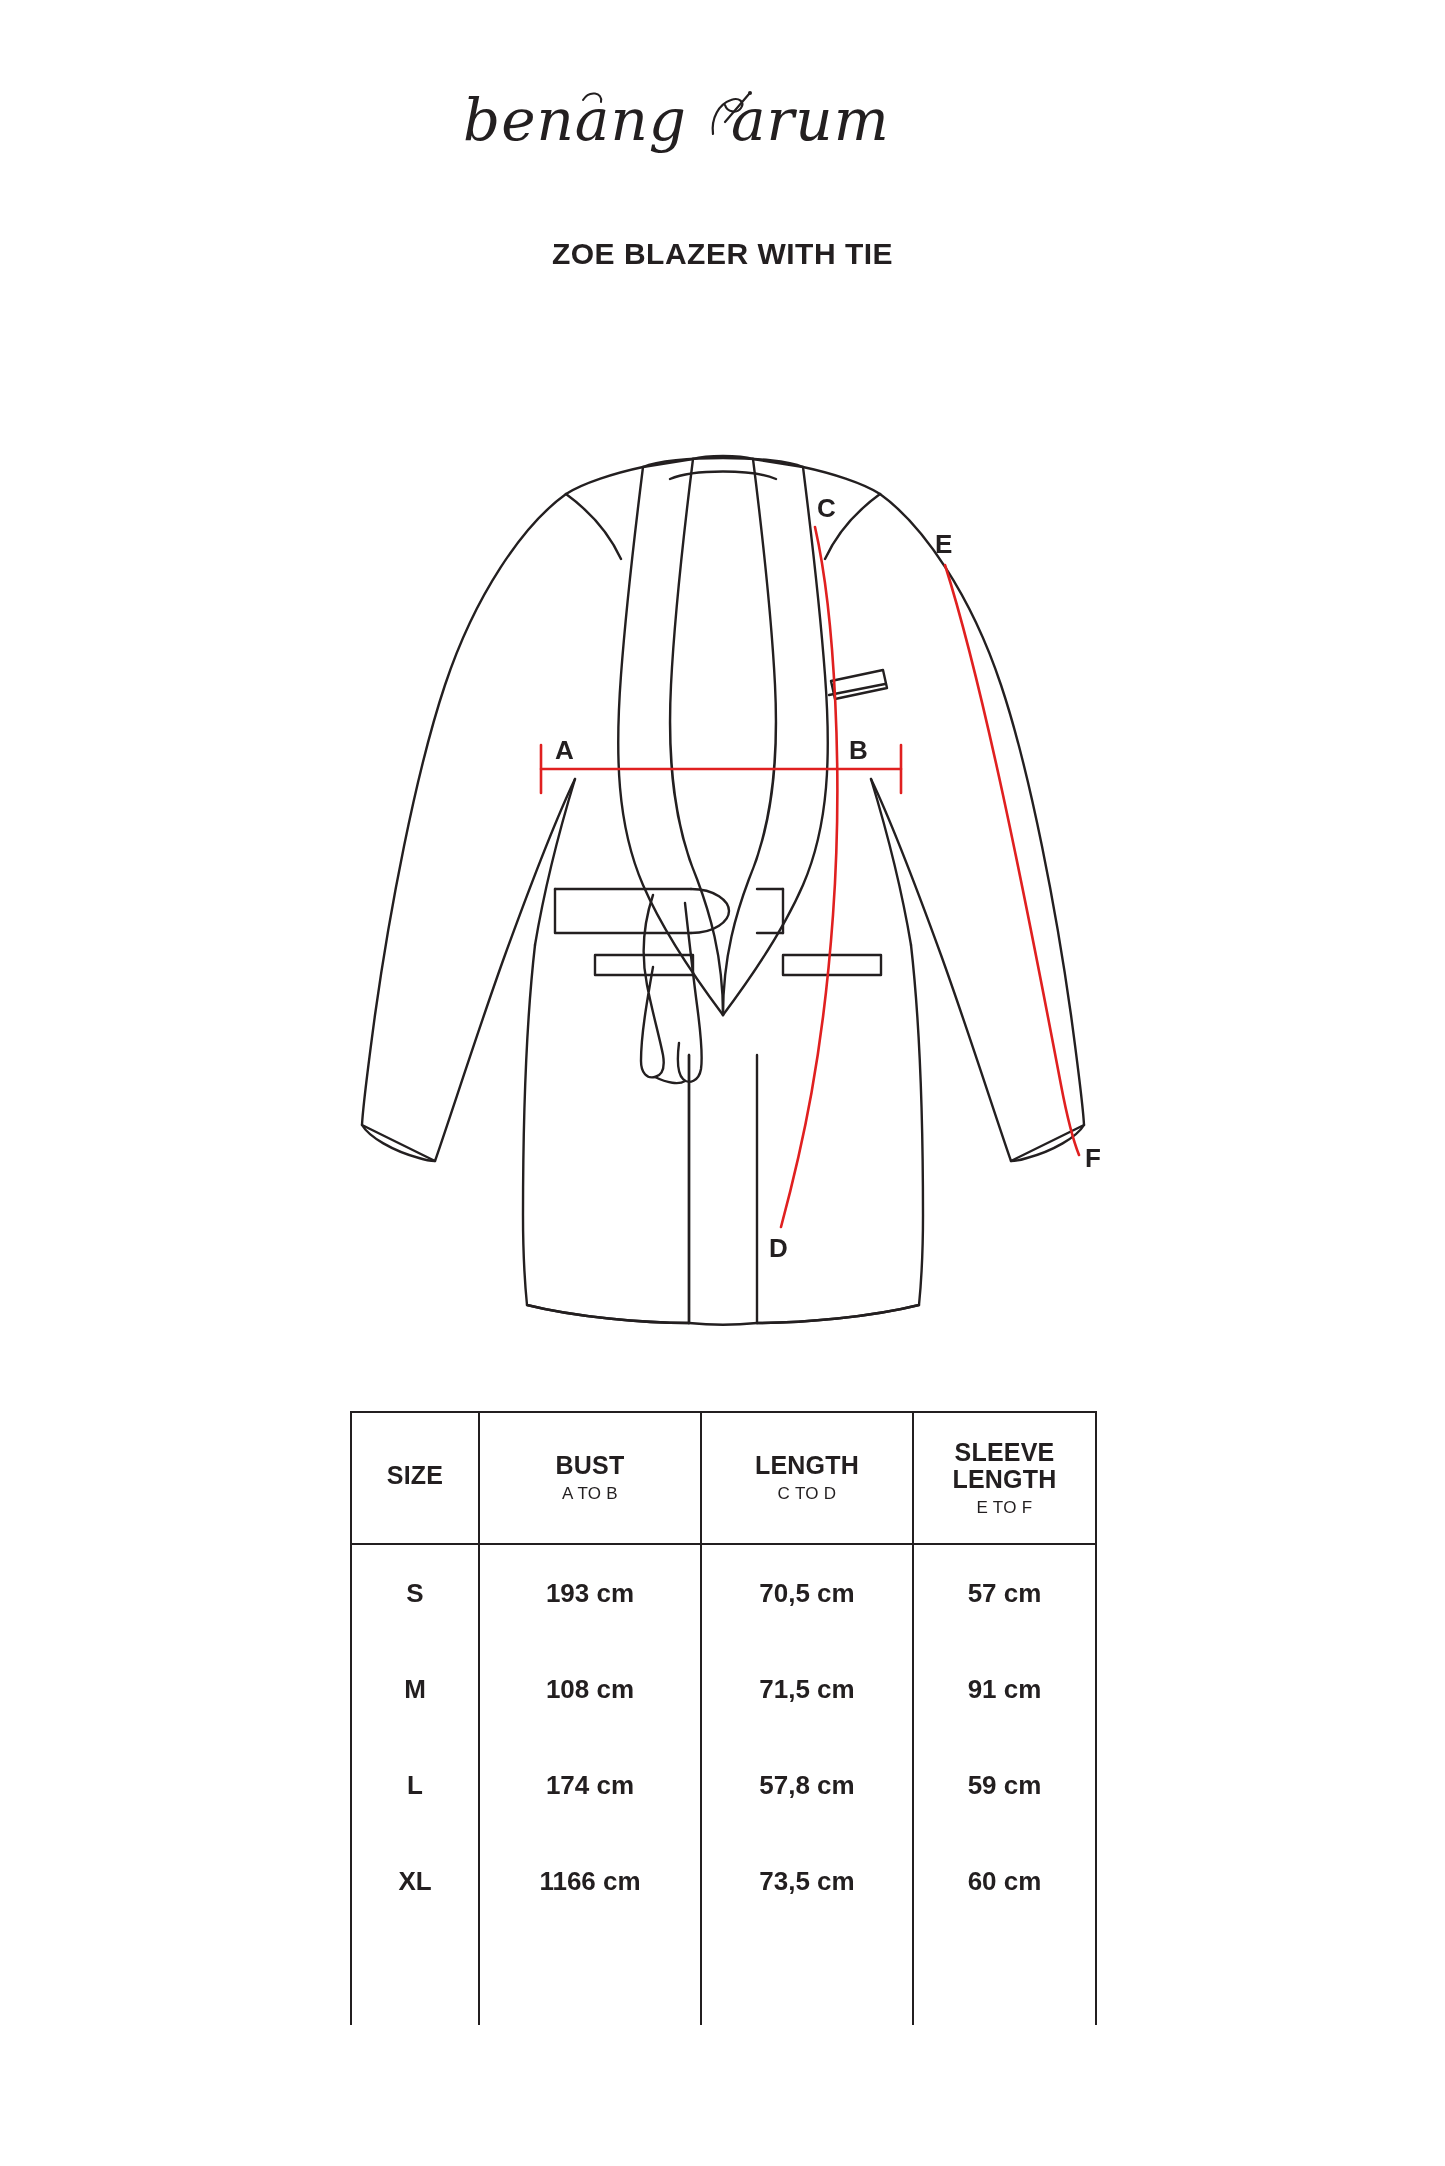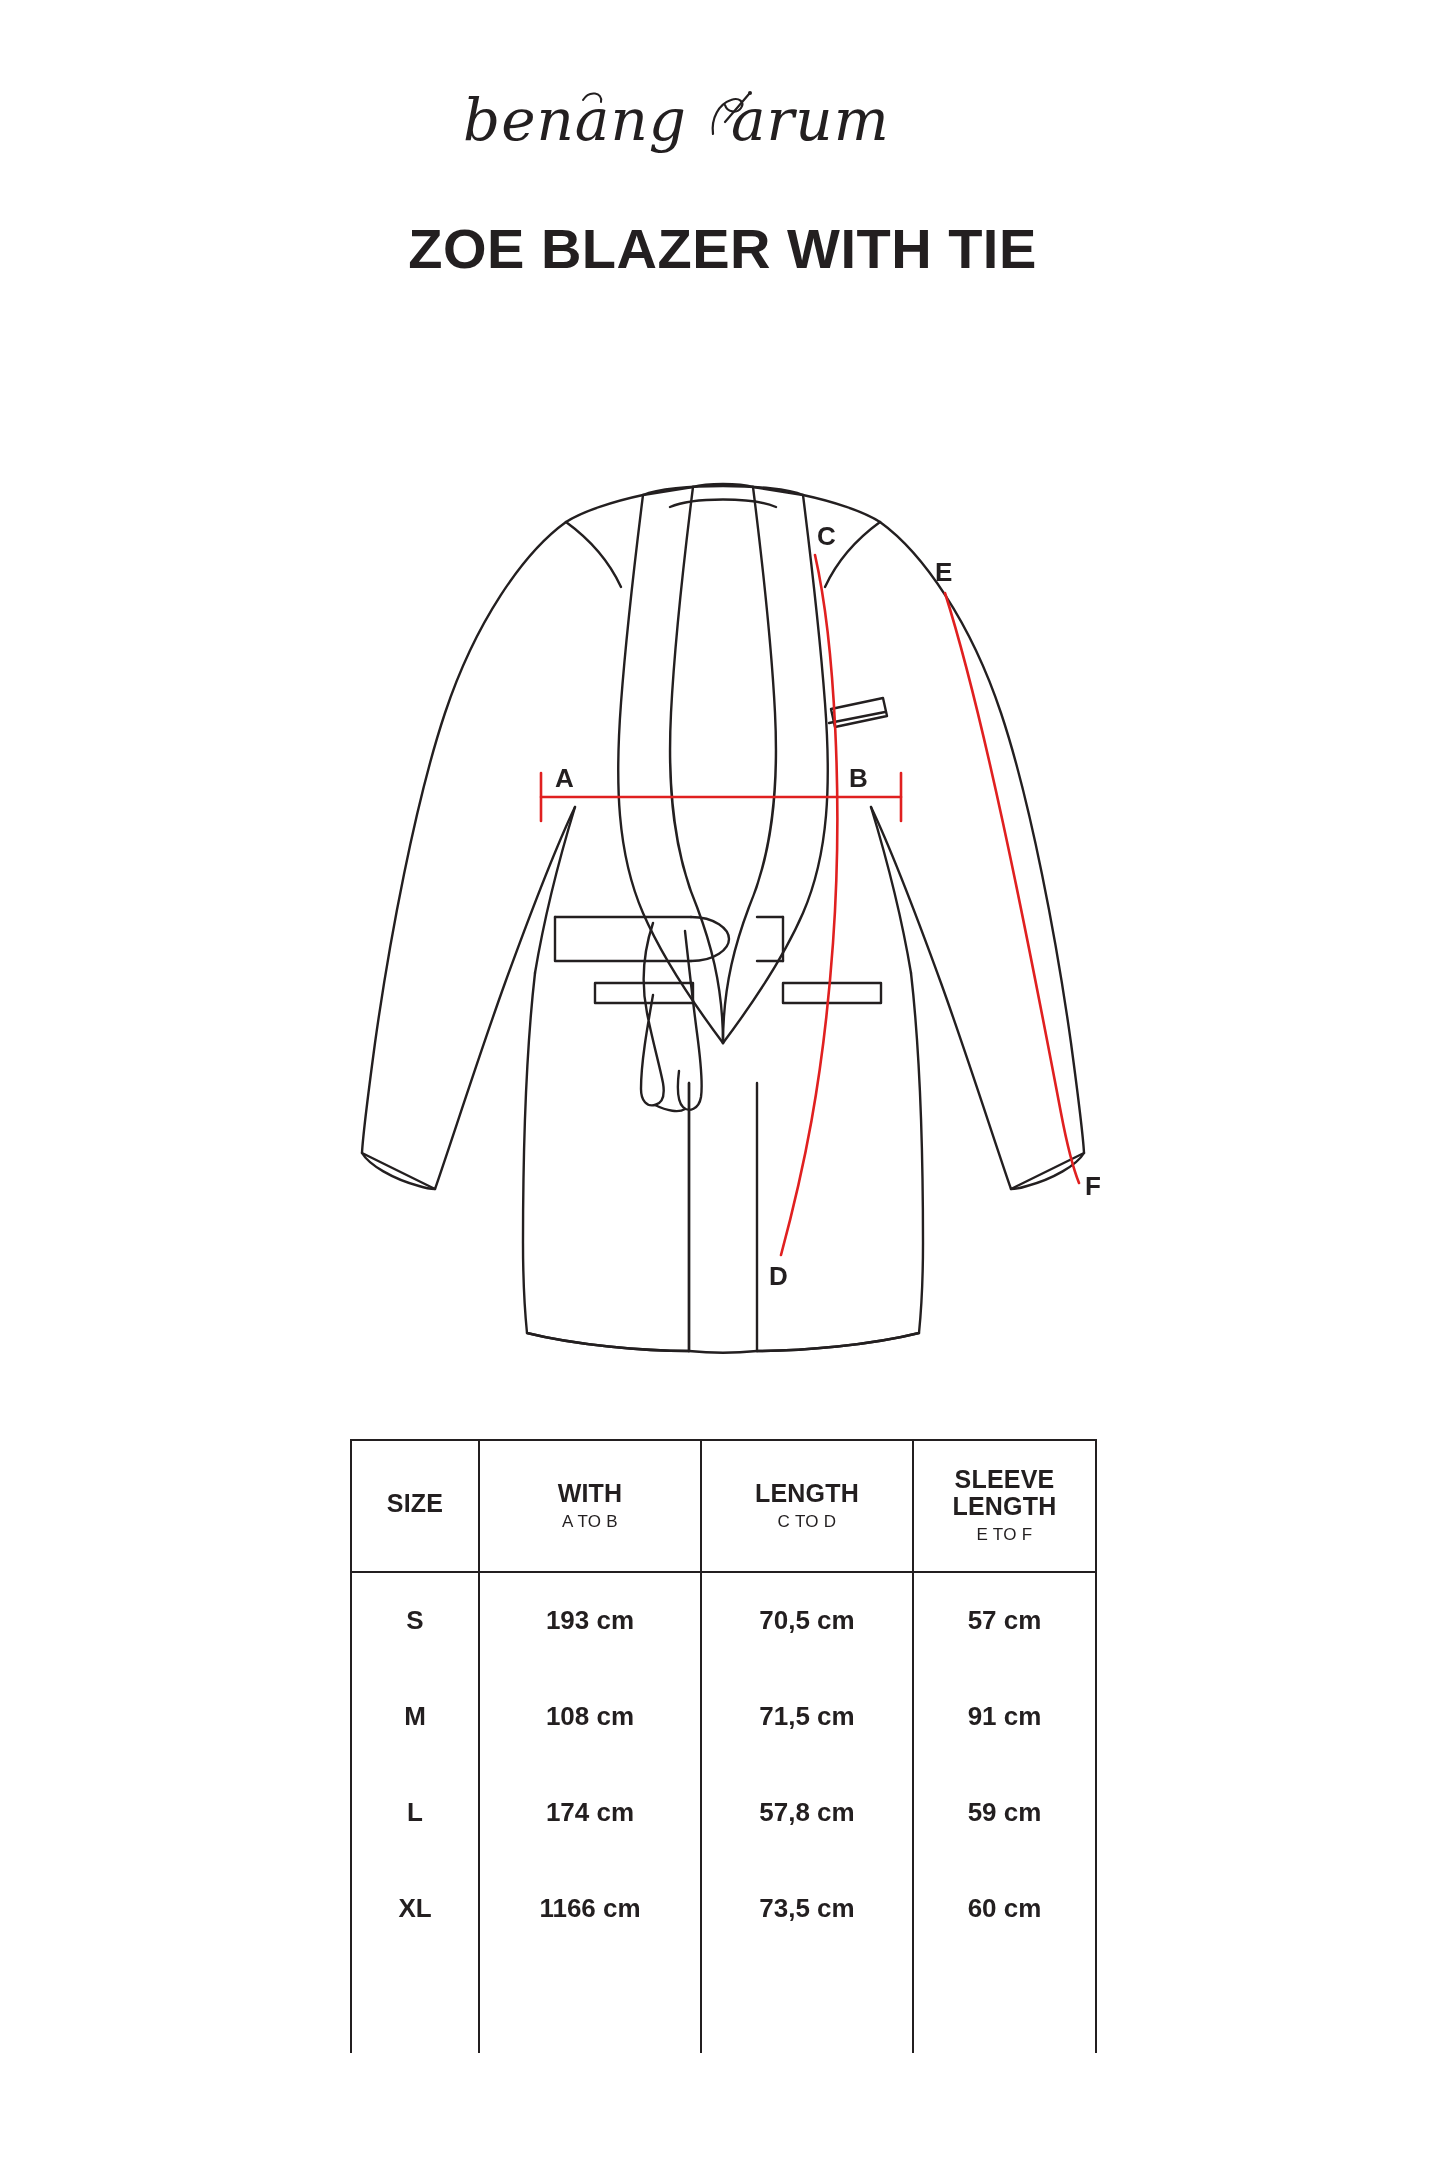--- a/index.html
+++ b/index.html
@@ -29,22 +29,22 @@
     margin-top: 78px;
     height: 92px;
     display: flex;
     align-items: center;
     justify-content: center;
   }
   .brand svg { display:block; }
 
   
   .title {
-    margin-top: 46px;
-    font-size: 56px;
+    margin-top: 67px;
+    font-size: 30px;
     font-weight: bold;
     letter-spacing: 0.5px;
     color: #231f20;
     text-align: center;
   }
 
   
   .illustration {
     margin-top: 64px;
     width: 1000px;
@@ -240,21 +240,21 @@
         <col class="col-length">
         <col class="col-sleeve">
       </colgroup>
       <thead>
         <tr>
           <th>
             <div class="th-main">SIZE</div>
             <div class="th-sub"></div>
           </th>
           <th>
-            <div class="th-main">WITH</div>
+            <div class="th-main">BUST</div>
             <div class="th-sub">A TO B</div>
           </th>
           <th>
             <div class="th-main">LENGTH</div>
             <div class="th-sub">C TO D</div>
           </th>
           <th>
             <div class="th-main">SLEEVE LENGTH</div>
             <div class="th-sub">E TO F</div>
           </th>

